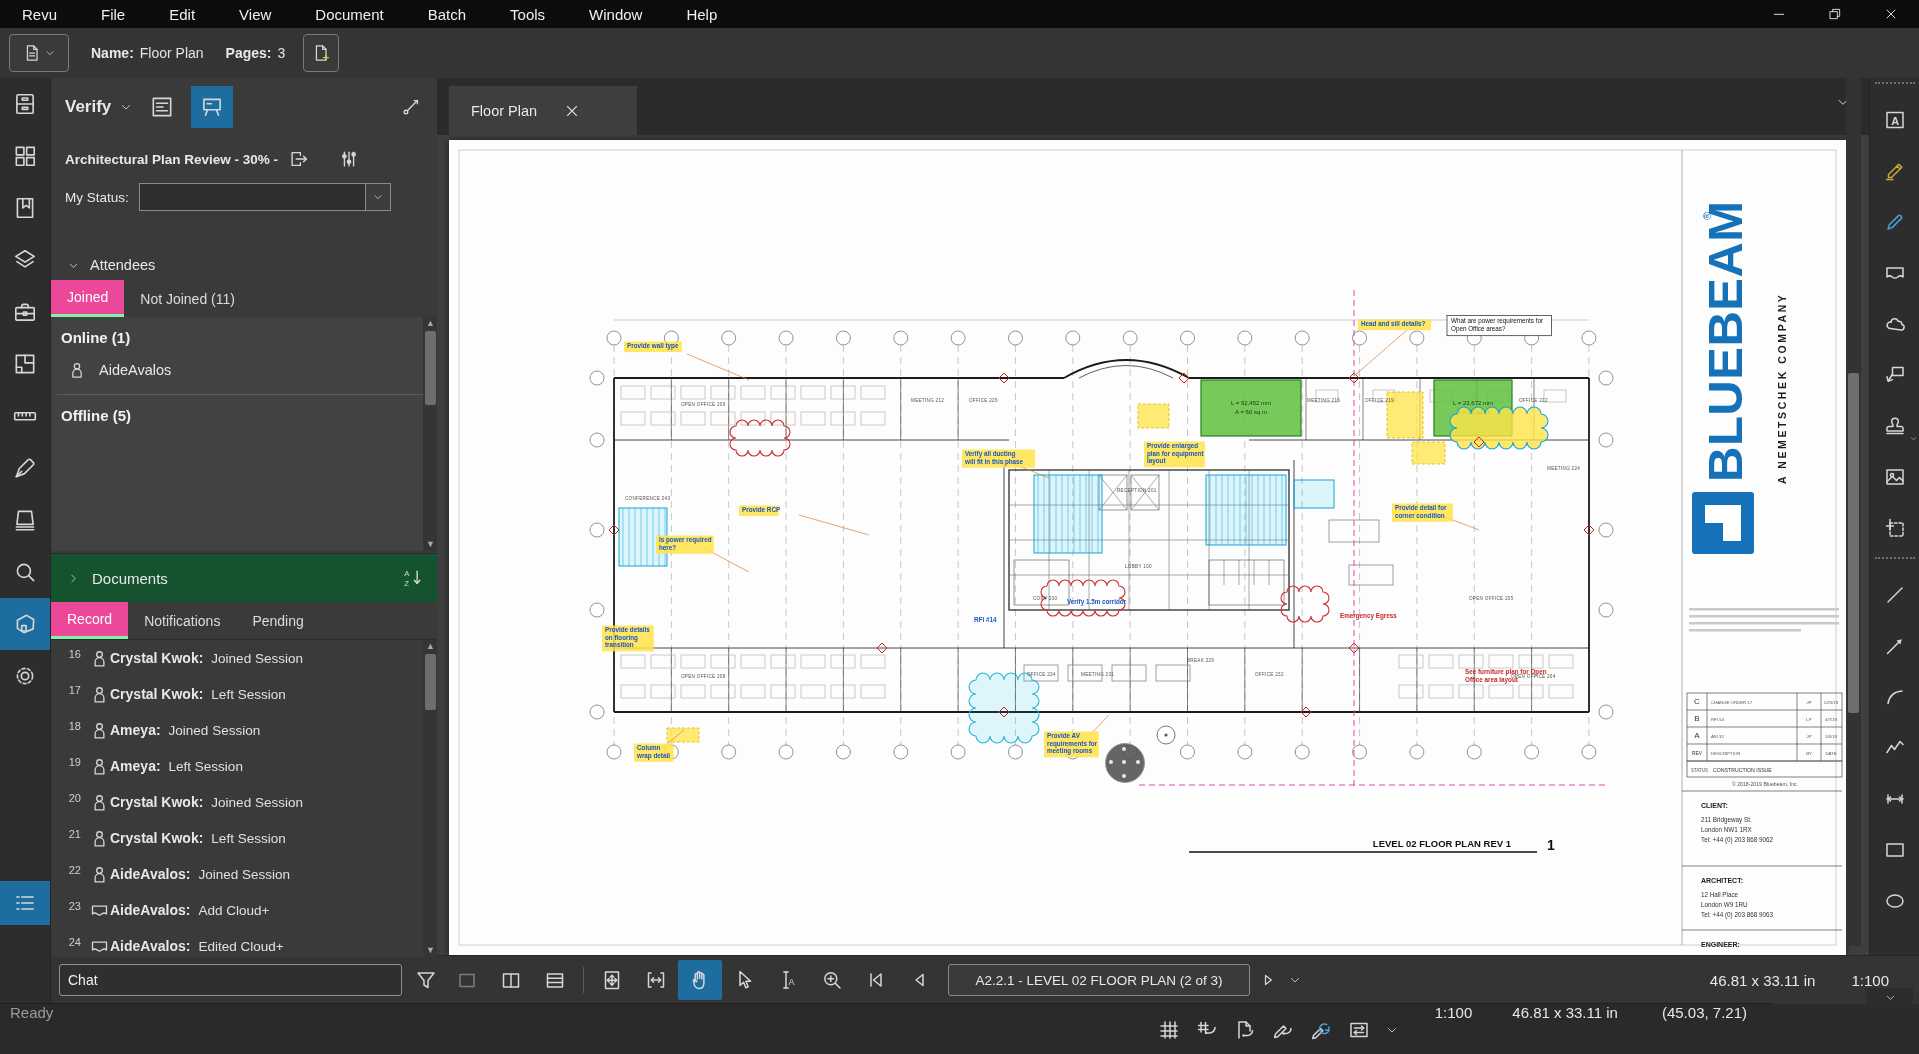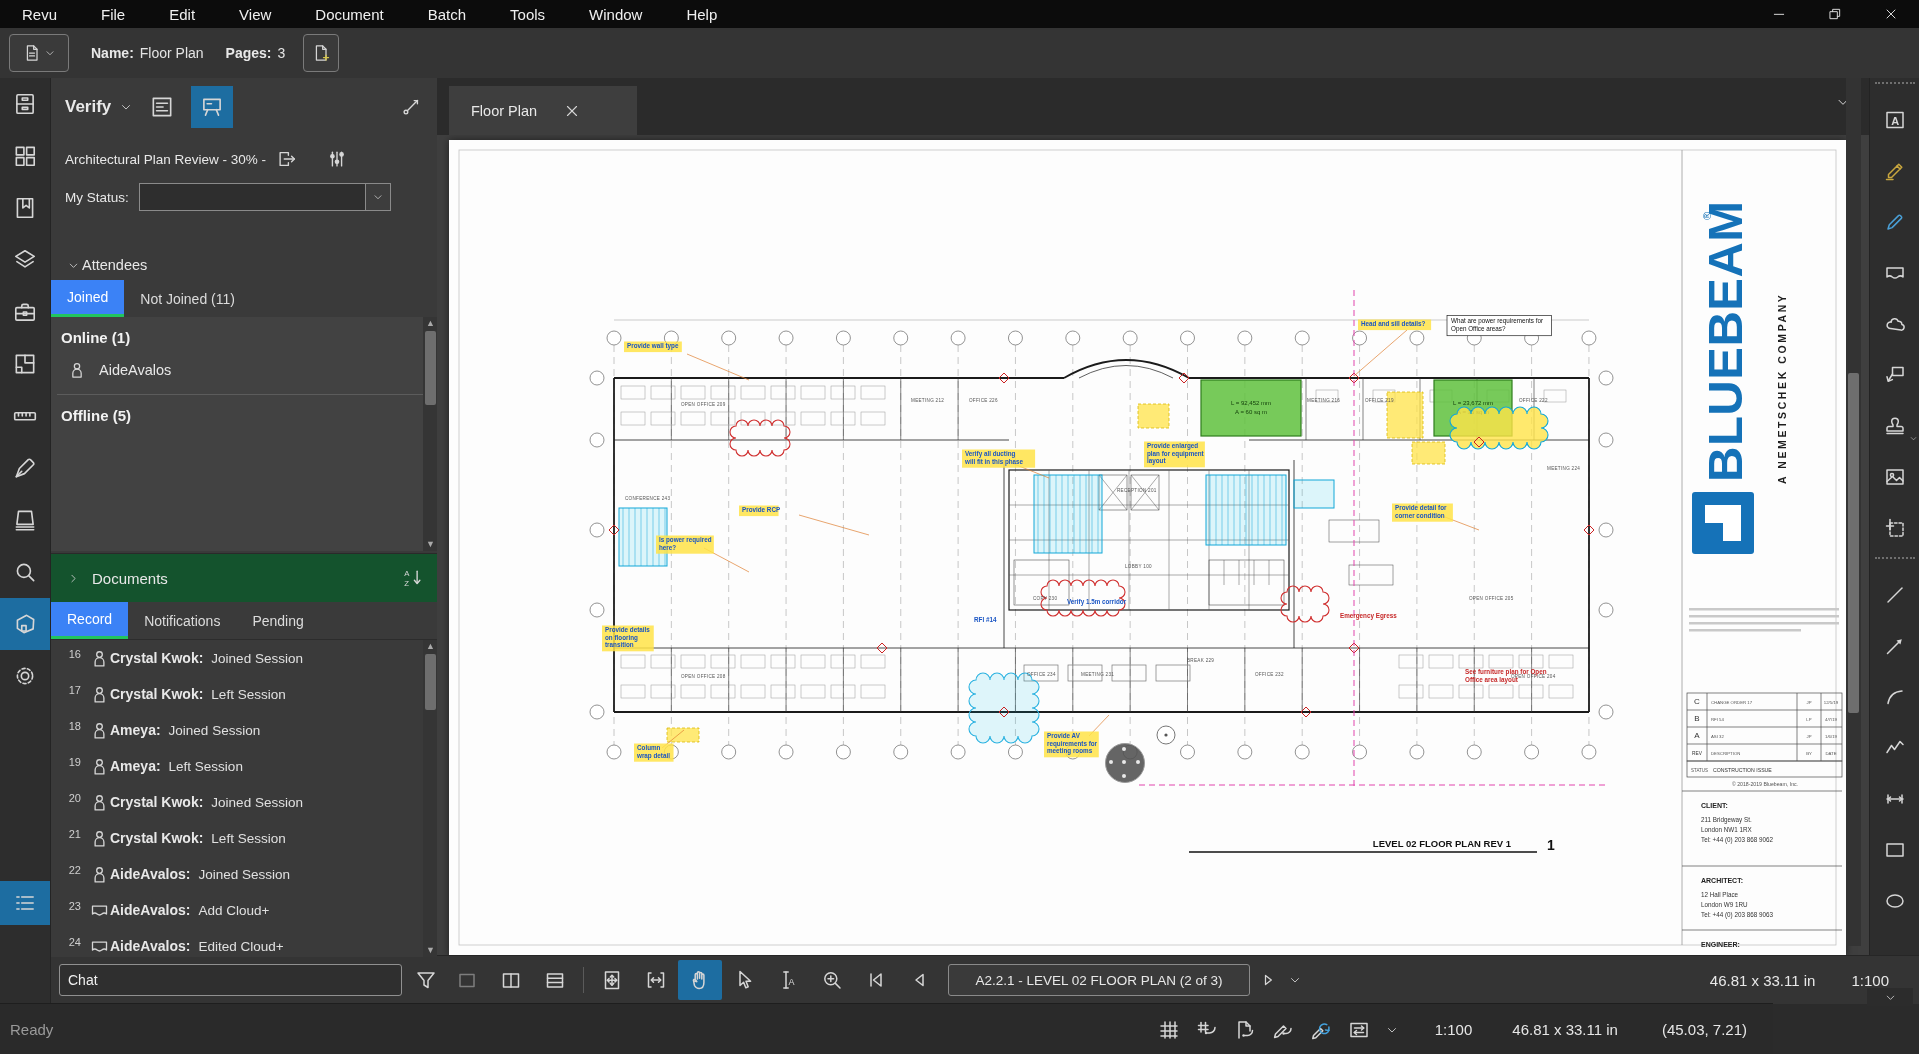--- a/index.html
+++ b/index.html
@@ -25,30 +25,30 @@
   .stripitem{width:50px;height:52px;display:flex;align-items:center;justify-content:center;}
   .stripitem.active{background:#1d6da1;}
   #chatmenu-btn{position:absolute;left:0;top:881px;width:50px;height:44px;background:#1d6da1;display:flex;align-items:center;justify-content:center;}
   
   #leftpanel{left:50px;top:78px;width:387px;height:925px;background:#3a3a3a;border-left:1px solid #242424;}
   #studio-hdr{position:absolute;left:0;top:0;width:387px;height:58px;display:flex;align-items:center;}
   #studio-title{font-size:17px;font-weight:bold;margin-left:14px;}
   .hdrbtn{width:42px;height:42px;display:flex;align-items:center;justify-content:center;margin-left:8px;}
   .hdrbtn.active{background:#1d6da1;}
   #session-row{position:absolute;left:0;top:64px;width:387px;height:34px;display:flex;align-items:center;}
-  #session-title{font-weight:normal;font-size:13.5px;margin-left:14px;white-space:nowrap;}
+  #session-title{font-weight:bold;font-size:13.5px;margin-left:14px;white-space:nowrap;}
   #mystatus-row{position:absolute;left:0;top:104px;width:387px;height:30px;display:flex;align-items:center;}
   #mystatus-label{margin-left:14px;font-size:13.5px;}
   #mystatus-select{margin-left:10px;width:250px;height:26px;background:#2e2e2e;border:1px solid #8a8a8a;display:flex;}
   #mystatus-select .dd{margin-left:auto;width:24px;border-left:1px solid #8a8a8a;background:#3d3d3d;display:flex;align-items:center;justify-content:center;}
-  #attendees-hdr{position:absolute;left:0;top:172px;width:387px;height:30px;display:flex;align-items:center;gap:2px;}
+  #attendees-hdr{position:absolute;left:0;top:172px;width:387px;height:30px;display:flex;align-items:center;gap:10px;}
   #attendees-hdr .cap{font-size:14.5px;}
   .tabrowp{position:absolute;left:0;width:387px;height:37px;display:flex;align-items:stretch;background:#3a3a3a;}
   .ptab{display:flex;align-items:center;justify-content:center;padding:0 16px;font-size:14px;color:#dcdcdc;}
-  .ptab.active{background:#3b82f6;border-bottom:3px solid #22c55e;color:#fff;}
+  .ptab.active{background:#ec4899;border-bottom:3px solid #86efac;color:#fff;}
   #attendee-list{position:absolute;left:0;top:239px;width:387px;height:234px;background:#424242;}
   .sechdr{font-weight:bold;font-size:15px;color:#f2f2f2;margin:12px 0 0 10px;}
   .attrow{display:flex;align-items:center;gap:12px;margin:14px 0 0 16px;font-size:14.5px;}
   .attrow.off{color:#9d9d9d;}
   #att-divider{height:1px;background:#5c5c5c;margin:14px 6px 0 6px;}
   .vscrl{position:absolute;width:15px;background:#353535;}
   .vthumb{position:absolute;left:2px;width:11px;background:#6e6e6e;border-radius:2px;}
   .scrlarrow{position:absolute;left:3px;width:9px;height:9px;color:#aaa;font-size:9px;line-height:9px;text-align:center;}
   #documents-row{position:absolute;left:0;top:475px;width:387px;height:48px;background:#14532d;border-top:1px solid #2a2a2a;border-bottom:1px solid #2a2a2a;display:flex;align-items:center;gap:12px;}
   #documents-row .cap{font-size:15px;}
@@ -83,21 +83,21 @@
   #bottombar{left:437px;top:955px;width:1482px;height:48px;background:#343434;display:flex;align-items:center;border-top:1px solid #262626;}
   .btool{width:44px;height:40px;display:flex;align-items:center;justify-content:center;border-radius:2px;}
   .btool.active{background:#1d6da1;}
   .btool.dim{opacity:.45;}
   .vsep{width:1px;height:26px;background:#5a5a5a;margin:0 6px;}
   #page-dropdown{margin-left:6px;width:300px;height:30px;border:1px solid #8a8a8a;border-radius:3px;background:#3a3a3a;display:flex;align-items:center;justify-content:center;font-size:13.5px;}
   #bb-size{margin-left:auto;font-size:15px;}
   #bb-scale{margin-left:36px;margin-right:30px;font-size:15px;}
   #bb-expand{position:absolute;right:6px;top:988px;width:46px;height:18px;background:#2c2c2c;display:flex;align-items:center;justify-content:center;}
   
-  #statusbar{left:0;top:1003px;width:1773px;height:51px;background:#2a2a2a;border-top:1px solid #1e1e1e;display:flex;align-items:center;}
+  #statusbar{left:0;top:1003px;width:1773px;height:51px;background:#2a2a2a;border-top:1px solid #1e1e1e;display:flex;}
   #status-ready{margin-left:10px;color:#9a9a9a;font-size:15px;}
   #status-icons{margin-left:auto;display:flex;align-items:center;gap:14px;}
   #statusbar .stxt{font-size:15px;color:#e6e6e6;}
   #st-scale{margin-left:36px;}
   #st-size{margin-left:40px;}
   #st-coords{margin-left:44px;margin-right:26px;}
   text{font-family:"Liberation Sans",sans-serif;}
 </style>
 </head>
 <body>

